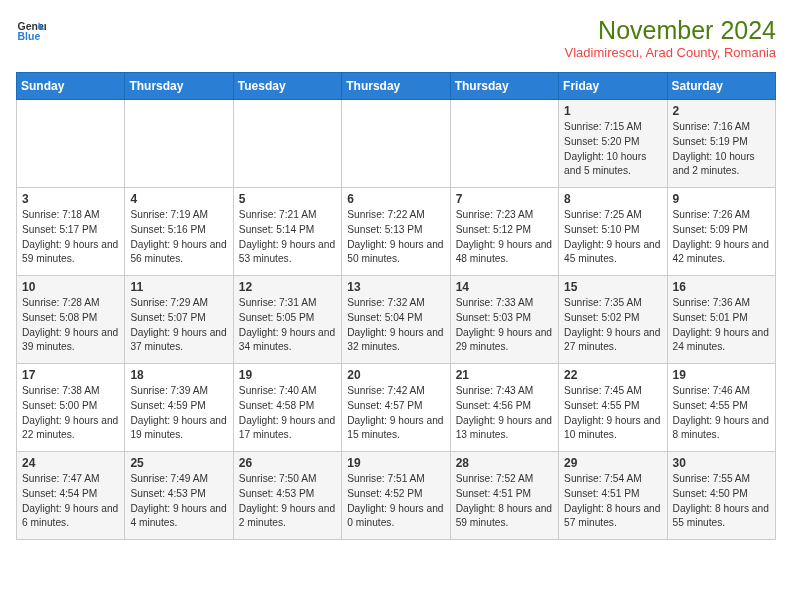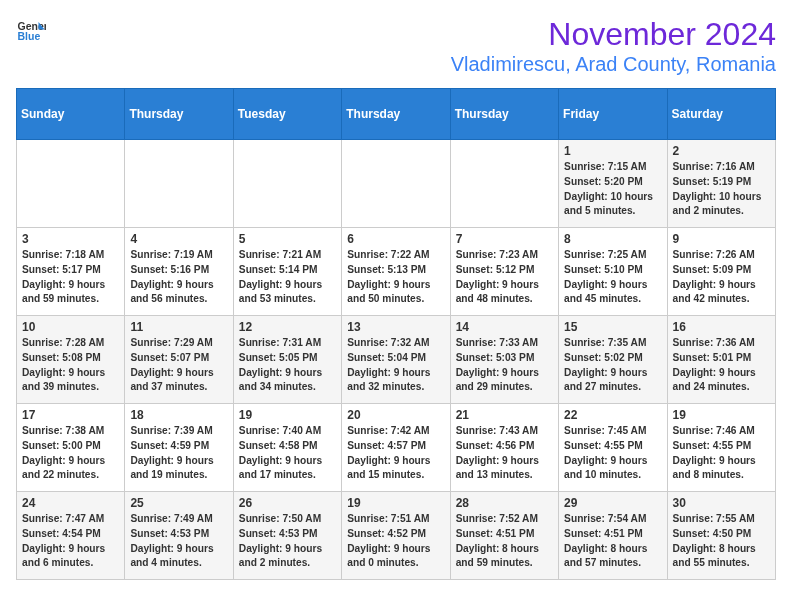--- a/index.html
+++ b/index.html
@@ -22,39 +22,39 @@
       gap: 4px;
     }
     .logo-icon {
       width: 30px;
       height: 30px;
     }
     .title-section {
       text-align: right;
     }
     .month-title {
-      font-size: 32px;
+      font-size: 25px;
       font-weight: normal;
-      color: #6d28d9;
+      color: #4d7c0f;
     }
     .subtitle {
-      font-size: 20px;
-      color: #3b82f6;
+      font-size: 13px;
+      color: #ef4444;
     }
     table {
       width: 100%;
       border-collapse: collapse;
       table-layout: fixed;
     }
     thead tr th {
       background: #2a7fd4;
       color: #fff;
       font-size: 12px;
       font-weight: bold;
-      padding: 18px 4px;
+      padding: 6px 4px;
       text-align: left;
       border: 1px solid #1a6bba;
     }
     tbody tr td {
       vertical-align: top;
       border: 1px solid #ccc;
       padding: 4px 5px;
       font-size: 10.5px;
       color: #333;
       height: 88px;
@@ -69,21 +69,20 @@
     .day-num {
       font-size: 12px;
       font-weight: bold;
       display: block;
       margin-bottom: 2px;
     }
     .day-info {
       font-size: 10.2px;
       line-height: 1.45;
       color: #333;
-      font-weight: bold;
     }
     .empty-cell {
       background: #fff !important;
     }
   </style>
 </head>
 <body>
 
 <div class="header-section">
   <div class="logo">

